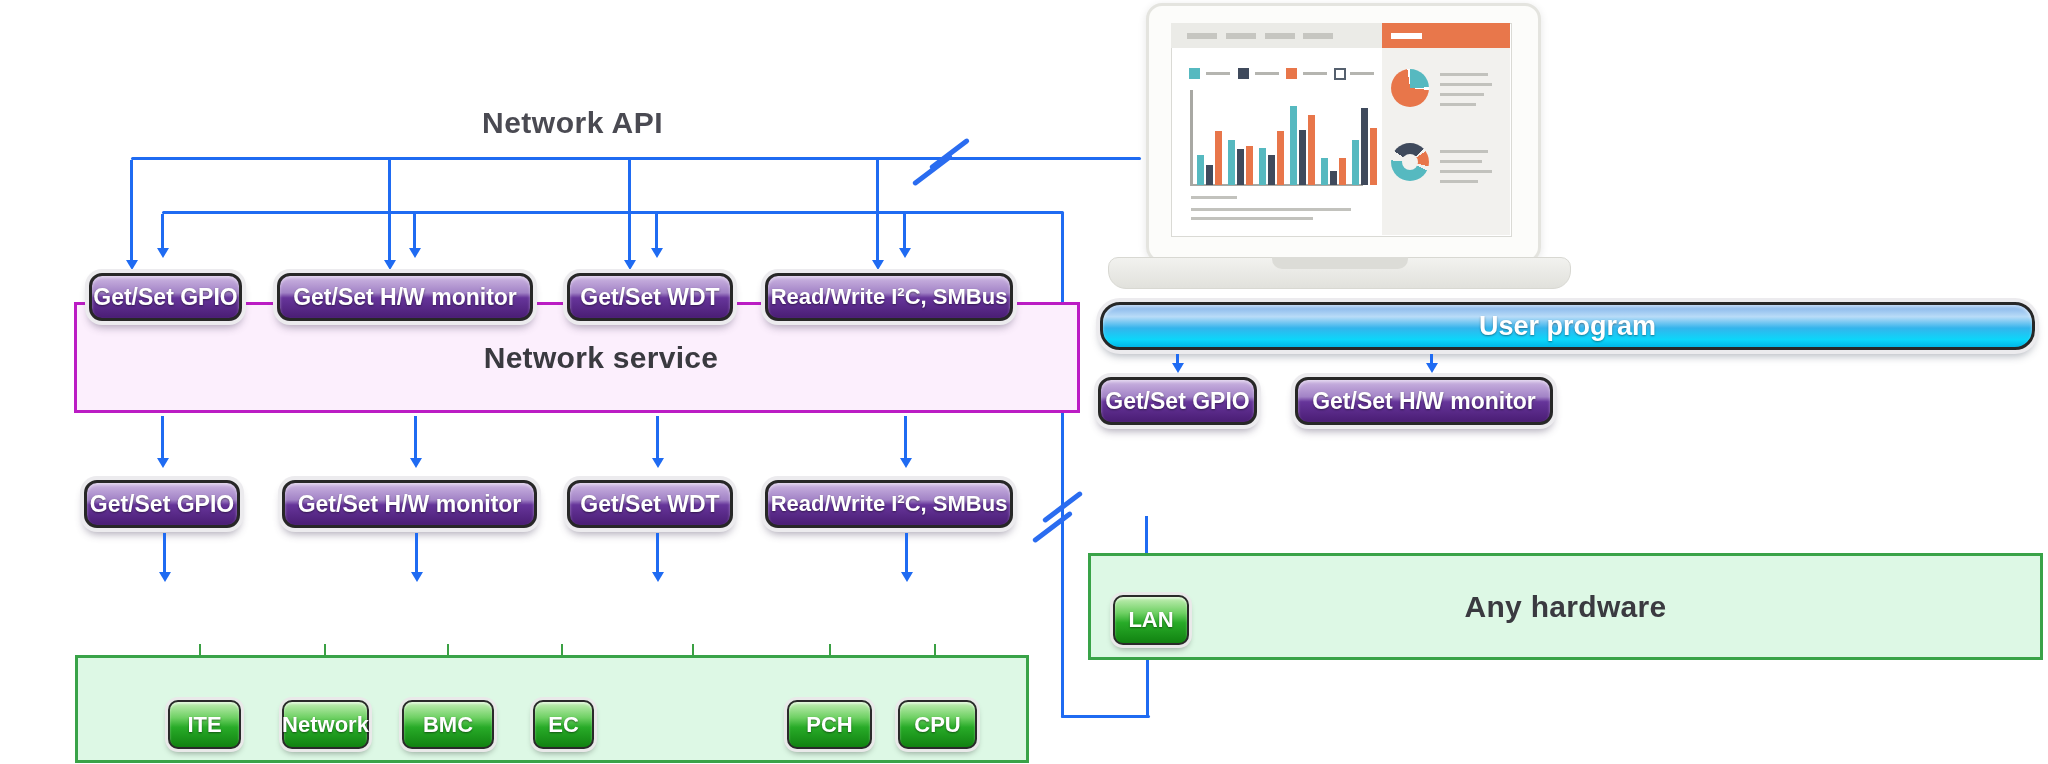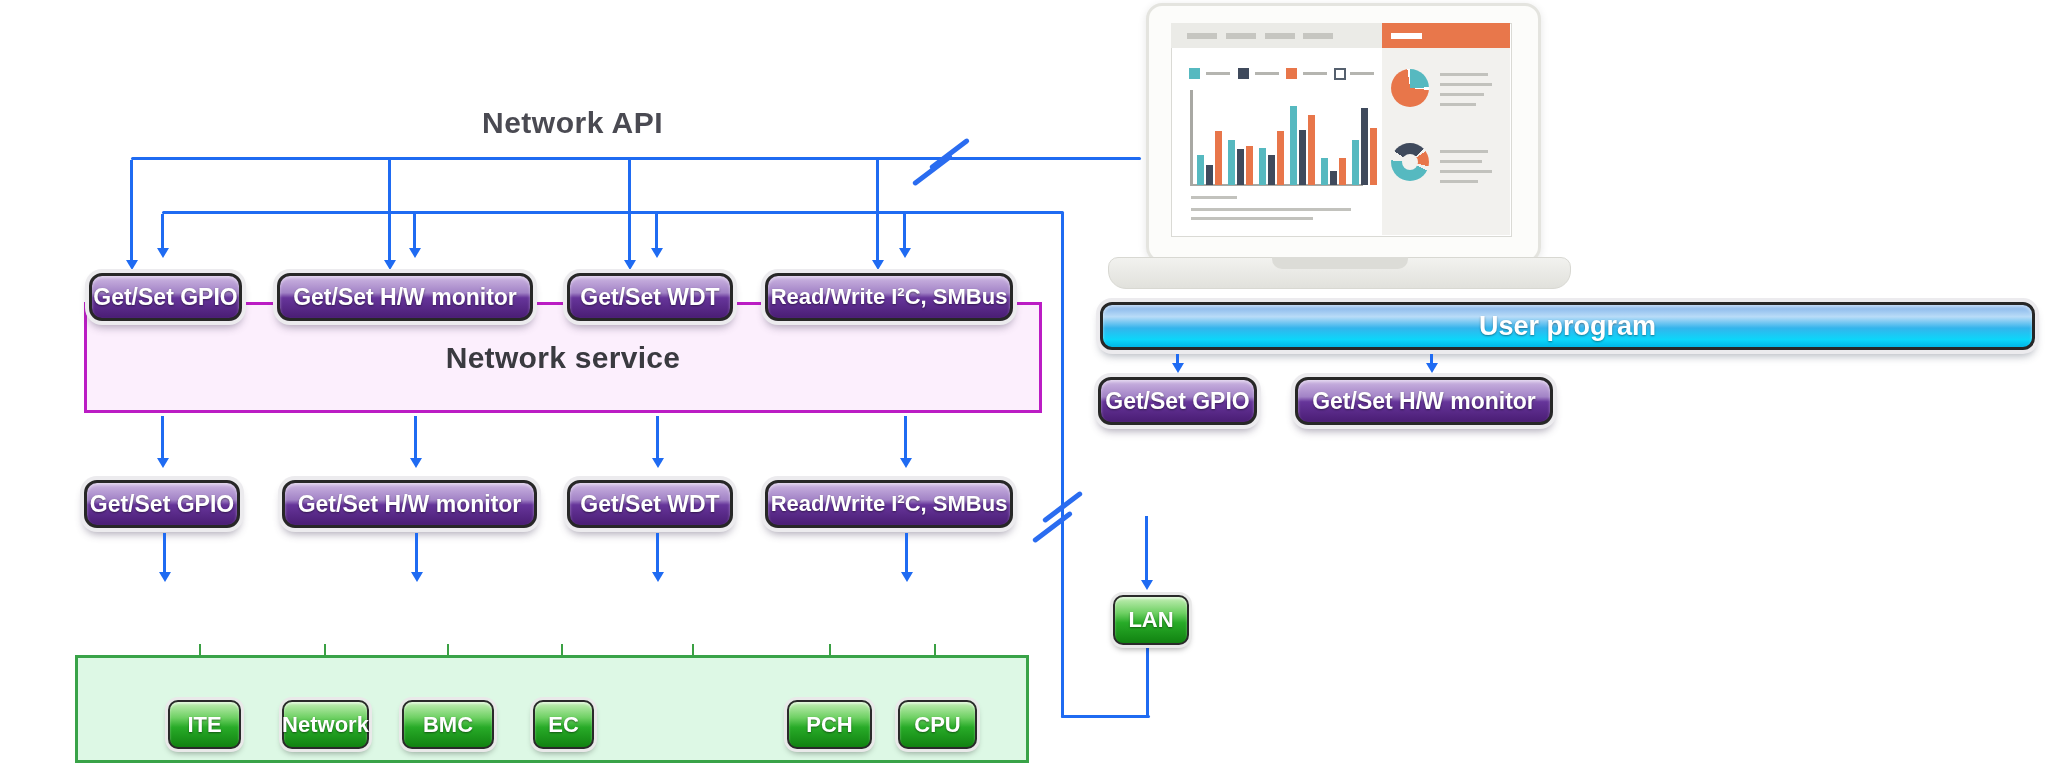--- a/index.html
+++ b/index.html
@@ -25,21 +25,21 @@
   .pill{position:absolute;border-radius:13px;border:3px solid #272727;
         background:linear-gradient(180deg,#cdb6e2 0%,#a283c6 40%,#66359a 52%,#4a1d74 100%);
         box-shadow:0 0 0 4px #ecebee,0 6px 9px rgba(70,60,90,.45),inset 0 2px 3px rgba(255,255,255,.45);
         color:#fff;font-weight:700;font-size:23px;display:flex;align-items:center;justify-content:center;
         text-shadow:0 1px 2px rgba(0,0,0,.45);white-space:nowrap;}
   .hwbar{position:absolute;border-radius:11px;border:2px solid #272727;
         background:linear-gradient(180deg,#bb9dd6 0%,#9a6fc0 42%,#5f2f8b 55%,#471d6d 100%);
         box-shadow:0 0 0 4px #ecebee,0 6px 9px rgba(70,60,90,.4),inset 0 2px 3px rgba(255,255,255,.4);
         color:#fff;font-weight:700;font-size:24px;display:flex;align-items:center;justify-content:center;
         text-shadow:0 1px 2px rgba(0,0,0,.45);}
-  .bluebar{position:absolute;border-radius:12px;border:3px solid #272727;
+  .bluebar{position:absolute;border-radius:20px;border:3px solid #272727;
         background:linear-gradient(180deg,#7fb0e8 0%,#b9dcf8 28%,#34b4ec 55%,#0cd6fa 82%,#00b6e6 100%);
         box-shadow:0 0 0 4px #ecebee,0 6px 9px rgba(60,70,90,.4),inset 0 2px 3px rgba(255,255,255,.55);
         color:#fff;font-weight:700;font-size:27px;display:flex;align-items:center;justify-content:center;
         text-shadow:0 1px 2px rgba(0,0,0,.4);}
   .chip{position:absolute;border-radius:10px;border:2px solid #2a2a2a;
         background:linear-gradient(180deg,#c4efb6 0%,#6ed063 35%,#28ab28 56%,#118211 100%);
         box-shadow:0 0 0 3px #e9e9e9,0 4px 6px rgba(0,0,0,.35),inset 0 2px 2px rgba(255,255,255,.5);
         color:#fff;font-weight:700;font-size:22px;display:flex;align-items:center;justify-content:center;
         text-shadow:0 1px 2px rgba(0,0,0,.45);}
   
@@ -89,21 +89,21 @@
   <div class="varrow" style="left:130px;top:160px;height:101px;"></div>
   <div class="varrow" style="left:388px;top:160px;height:101px;"></div>
   <div class="varrow" style="left:628px;top:160px;height:101px;"></div>
   <div class="varrow" style="left:876px;top:160px;height:101px;"></div>
 
   <div class="varrow" style="left:161px;top:214px;height:35px;"></div>
   <div class="varrow" style="left:413px;top:214px;height:35px;"></div>
   <div class="varrow" style="left:655px;top:214px;height:35px;"></div>
   <div class="varrow" style="left:903px;top:214px;height:35px;"></div>
 
-  <div class="pinkbox" style="left:84px;top:302px;width:952px;height:105px;">
+  <div class="pinkbox" style="left:74px;top:302px;width:952px;height:105px;padding-left:48px;">
     <span class="box-label">Network service</span>
   </div>
   <div class="pill" style="left:89px;top:273px;width:147px;height:42px;">Get/Set GPIO</div>
   <div class="pill" style="left:277px;top:273px;width:250px;height:42px;">Get/Set H/W monitor</div>
   <div class="pill" style="left:567px;top:273px;width:160px;height:42px;">Get/Set WDT</div>
   <div class="pill" style="left:765px;top:273px;width:242px;height:42px;font-size:22px;">Read/Write I²C, SMBus</div>
 
   <div class="varrow" style="left:161px;top:416px;height:43px;"></div>
   <div class="varrow" style="left:414px;top:416px;height:43px;"></div>
   <div class="varrow" style="left:656px;top:416px;height:43px;"></div>
@@ -202,15 +202,18 @@
   <div class="bluebar" style="left:1100px;top:302px;width:929px;height:42px;">User program</div>
 
   <div class="varrow" style="left:1176px;top:354px;height:10px;"></div>
   <div class="varrow" style="left:1430px;top:354px;height:10px;"></div>
 
   <div class="pill" style="left:1098px;top:377px;width:153px;height:42px;">Get/Set GPIO</div>
   <div class="pill" style="left:1295px;top:377px;width:252px;height:42px;">Get/Set H/W monitor</div>
 
   <div class="varrow" style="left:1145px;top:516px;height:65px;"></div>
 
+  <div class="greenbox" style="left:1088px;top:553px;width:949px;height:101px;">
+    <span class="box-label">Any hardware</span>
+  </div>
   <div class="chip" style="left:1113px;top:595px;width:72px;height:46px;">LAN</div>
 
 </div>
 
 </body></html>

